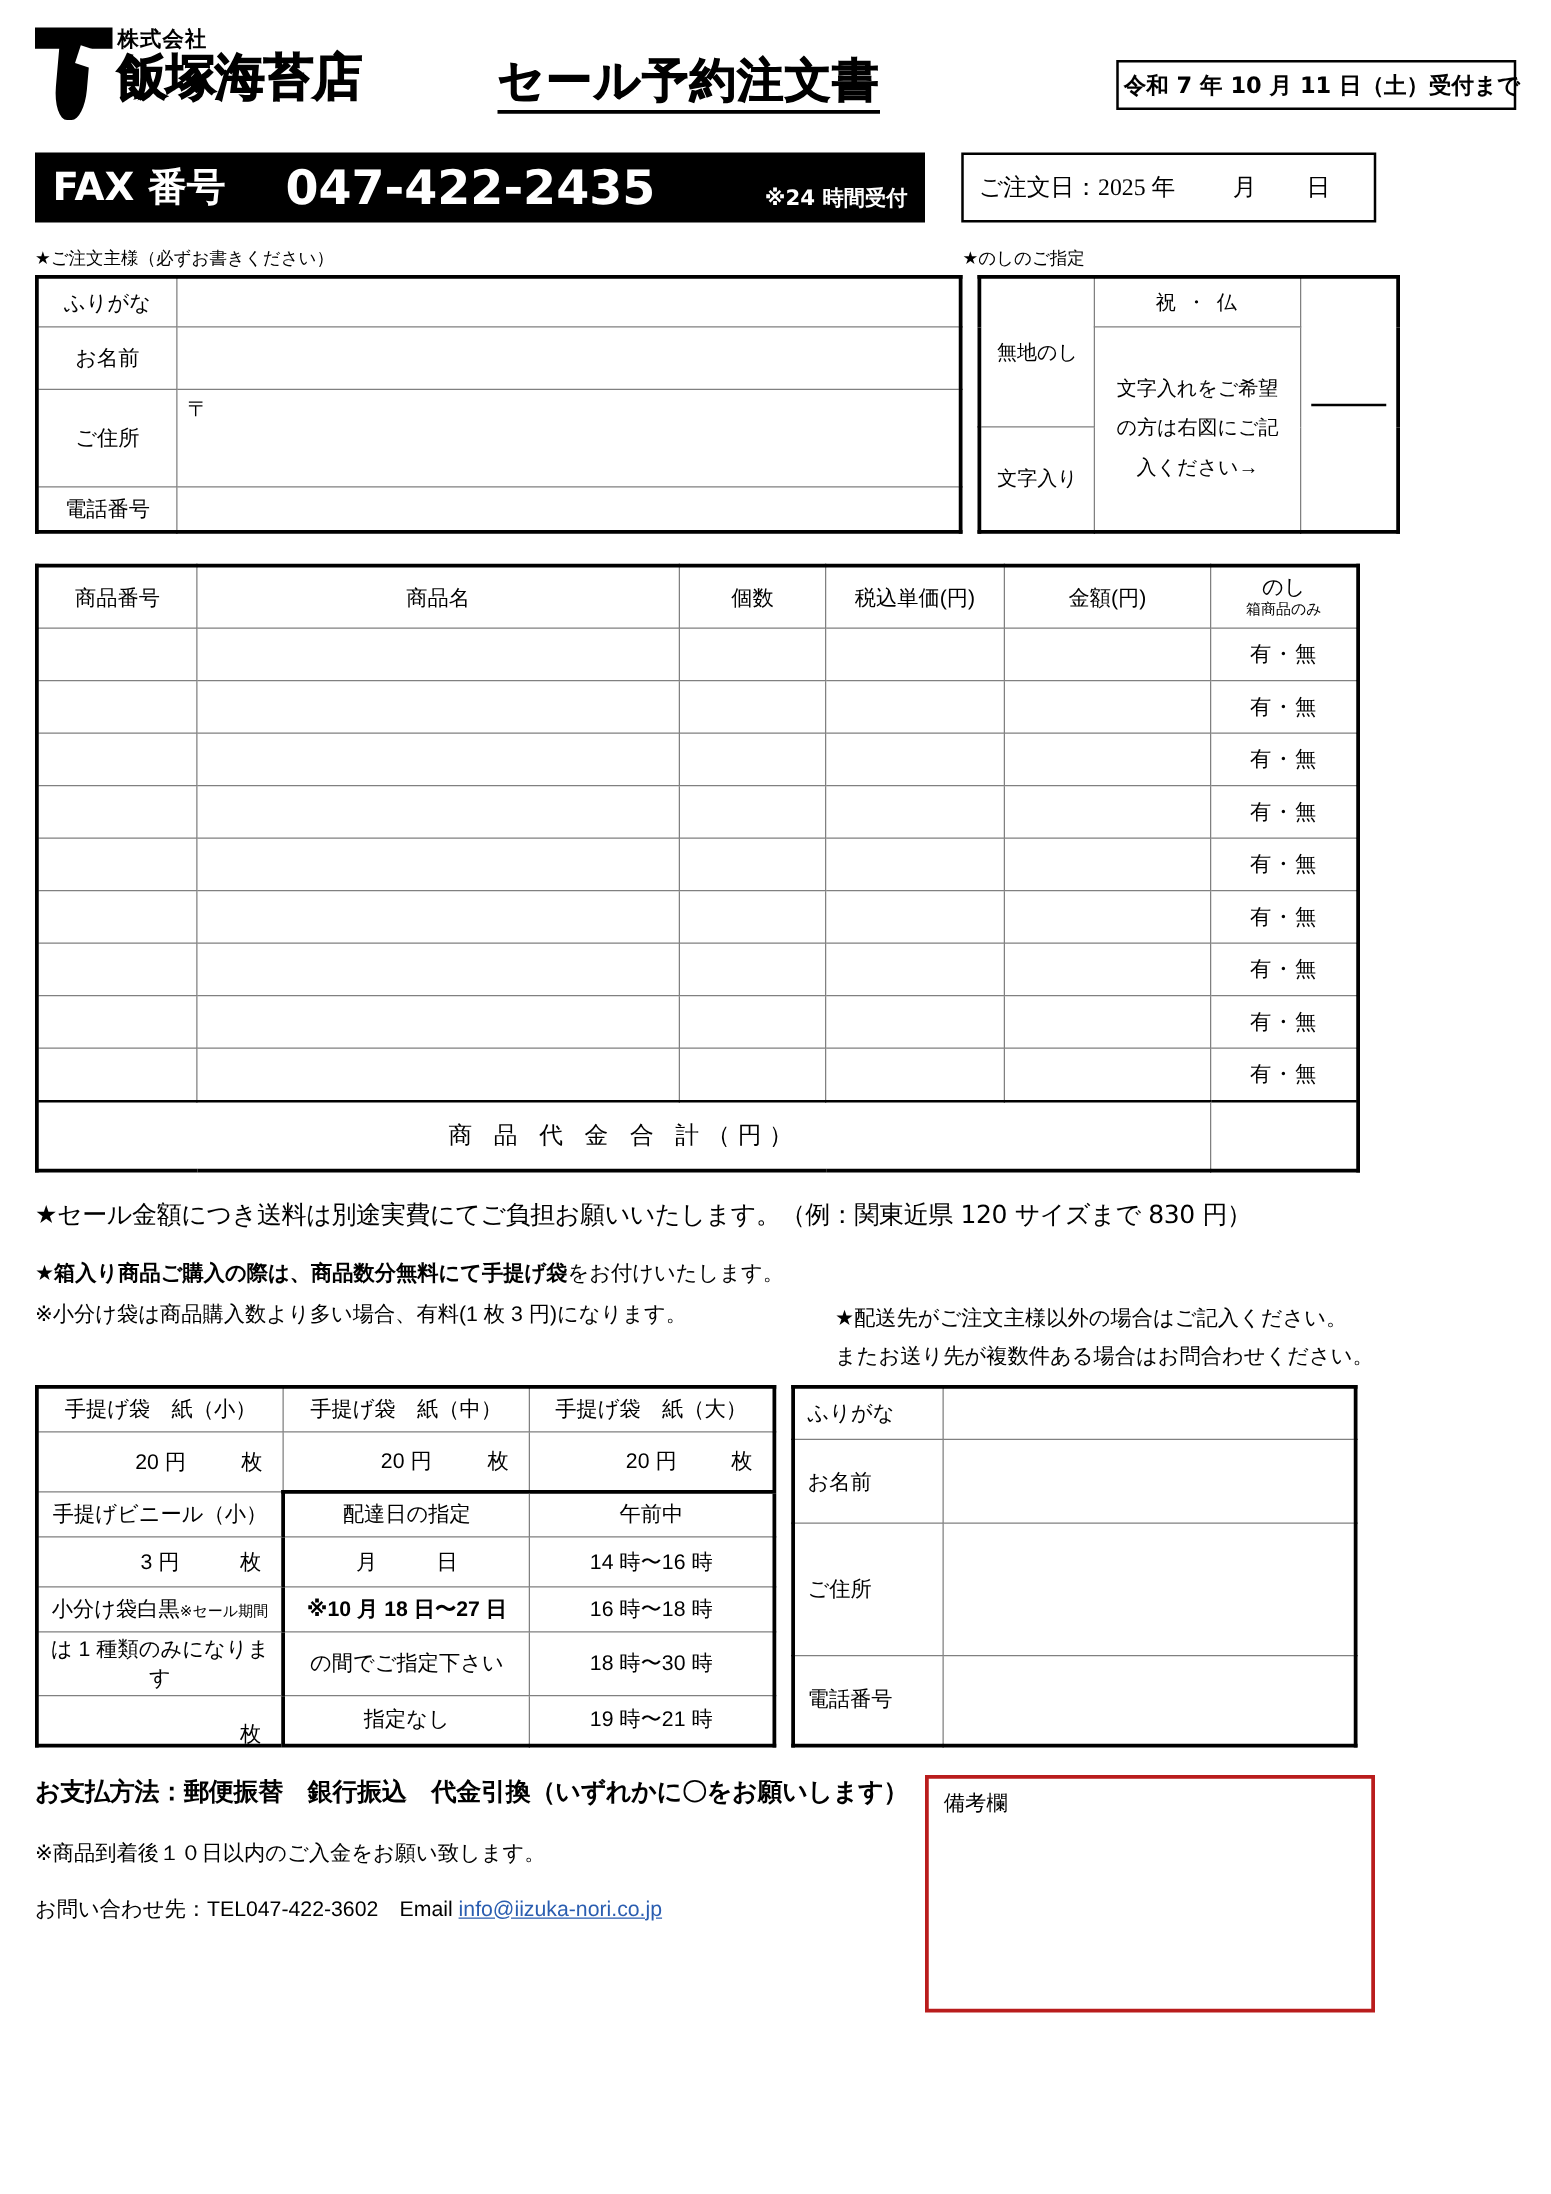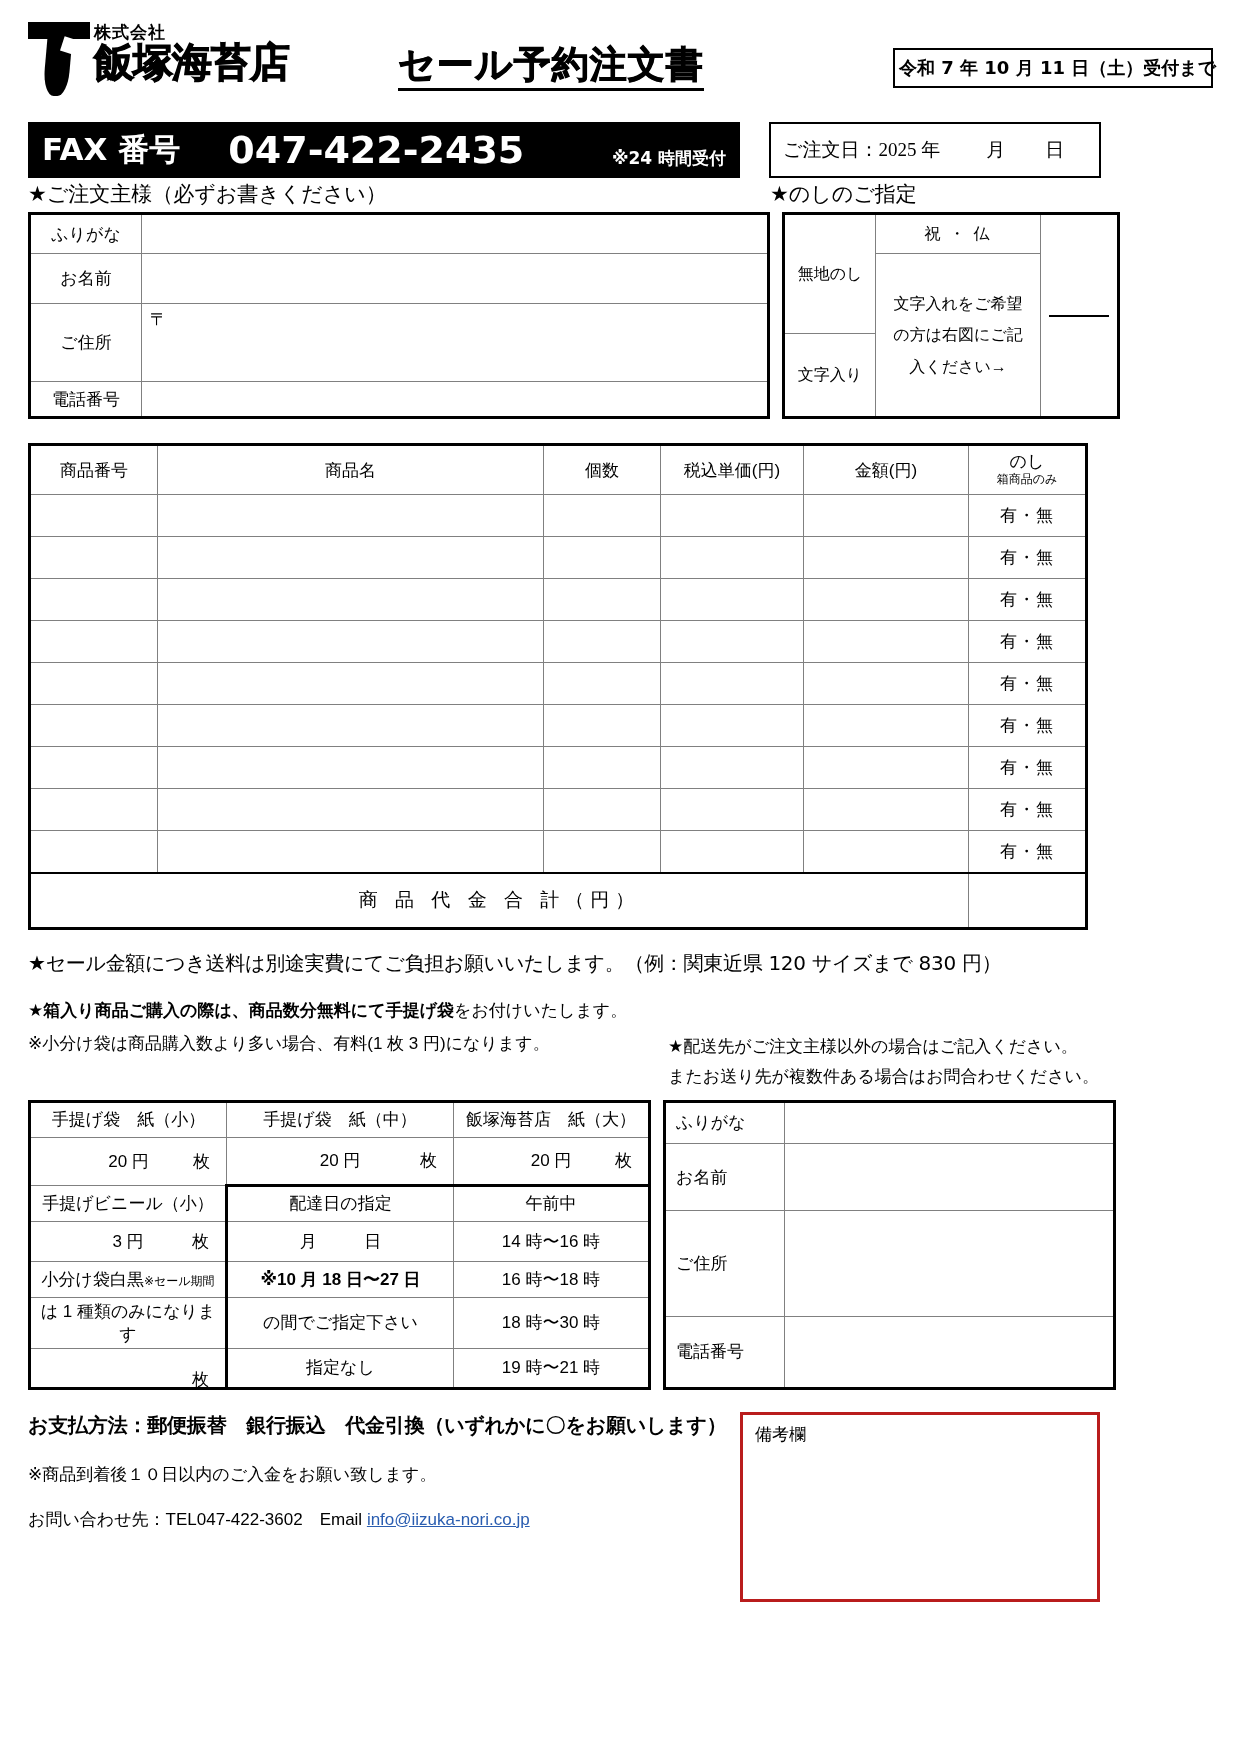--- a/index.html
+++ b/index.html
@@ -128,22 +128,22 @@
     display: flex; align-items: center;
     font-size: 19px;
     padding: 0 12px;
     font-family: "Liberation Serif", "DejaVu Serif", serif;
   }
   .order-date-box .od-month { margin-left: 46px; }
   .order-date-box .od-day   { margin-left: 40px; }
 
   
   .caption-row {
-    display: flex; margin-top: 2px; margin-bottom: 4px;
-    font-size: 21px;
+    display: flex; margin-top: 20px; margin-bottom: 4px;
+    font-size: 14px;
   }
   .caption-left { flex: 0 0 742px; }
   .caption-right { flex: 1 1 auto; }
 
   
   .cust-wrap { display: flex; }
   .cust-table {
     border-collapse: collapse;
     width: 742px;
     border: 3px solid #000;
@@ -241,21 +241,21 @@
     table-layout: fixed;
   }
   .bag-table td {
     border: 1px solid #808080;
     font-size: 17px;
     text-align: center;
     height: 36px;
     padding: 2px 4px;
   }
   .bag-c1 { width: 197px; }
-  .bag-c2 { width: 227px; }
+  .bag-c2 { width: 197px; }
   .bag-c3 { width: 196px; }
   .amt-cell { position: relative; }
   .amt-cell .yen { }
   .amt-cell .mai { position: absolute; right: 16px; }
   .thick-l { border-left: 3px solid #000 !important; }
   .thick-t { border-top: 3px solid #000 !important; }
   .sm { font-size: 12px; }
   .sm2 { font-size: 13px; }
   .bold { font-weight: bold; }
 
@@ -492,21 +492,21 @@
   </div>
 
   <div class="bottom-wrap">
 
     <table class="bag-table">
 
       <tbody>
           <tr>
         <td class="bag-c1">手提げ袋　紙（小）</td>
         <td class="bag-c2">手提げ袋　紙（中）</td>
-        <td class="bag-c3">飯塚海苔店　紙（大）</td>
+        <td class="bag-c3">手提げ袋　紙（大）</td>
       </tr>
 
       <tr>
         <td class="amt-cell" style="height:48px">
           <span class="yen">20 円</span>
           <span class="mai">枚</span>
         </td>
         <td class="amt-cell">
           <span class="yen">20 円</span>
           <span class="mai">枚</span>

